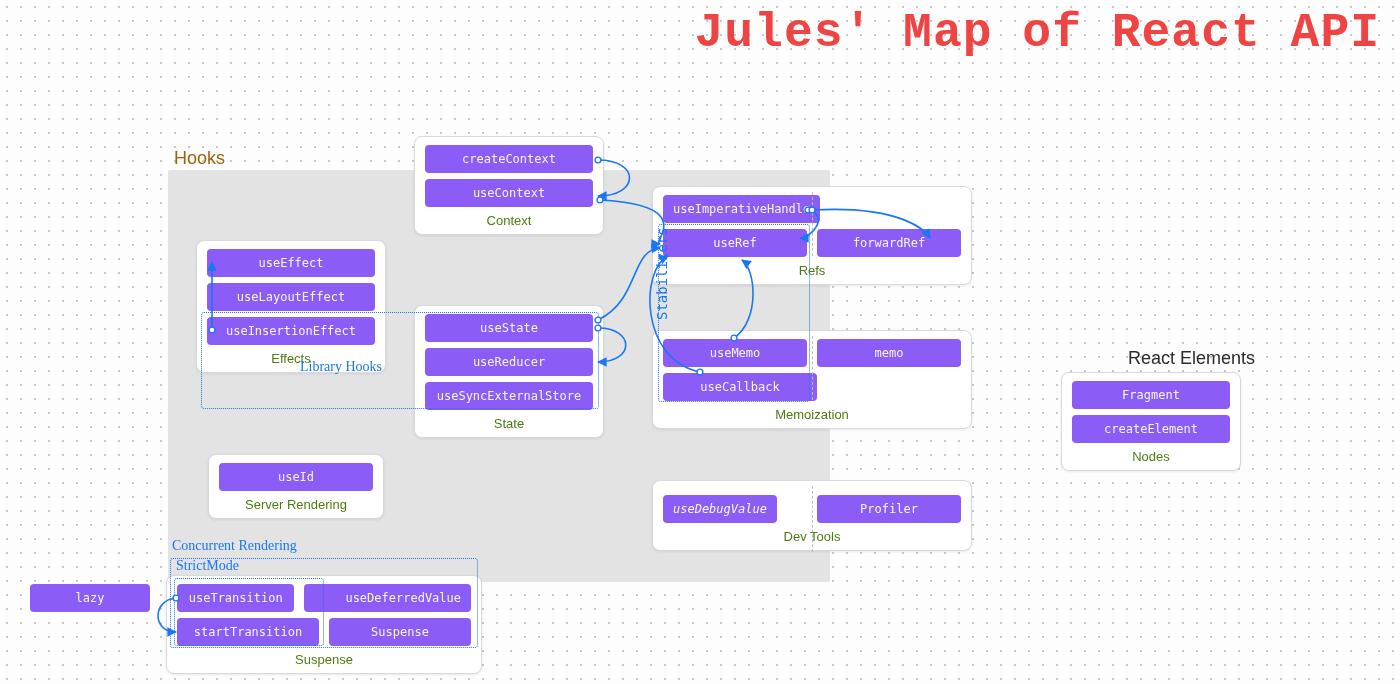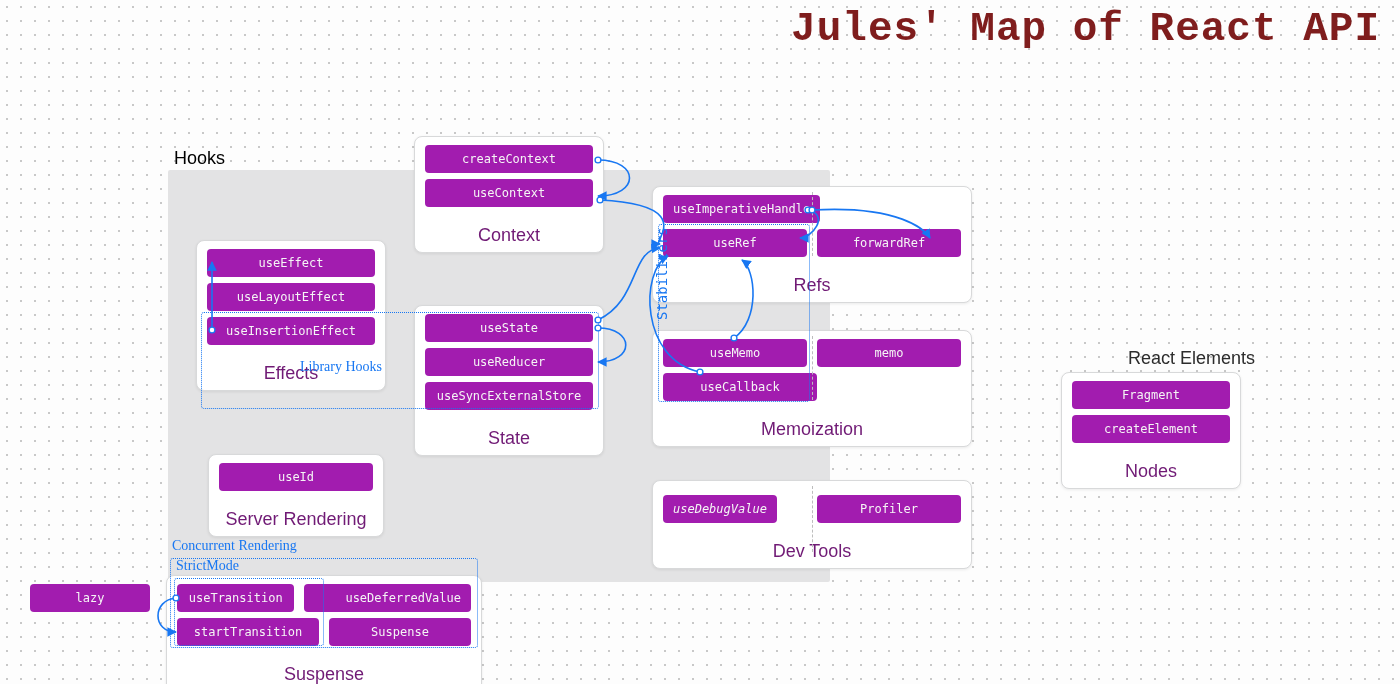--- a/index.html
+++ b/index.html
@@ -10,69 +10,69 @@
     background-image: radial-gradient(#c8c8c8 1px, transparent 1px);
     background-size: 14px 14px;
     position: relative;
     overflow: hidden;
   }
   .title {
     position: absolute;
     top: 6px;
     right: 20px;
     font-family: "Courier New", Courier, monospace;
-    font-size: 41px;
+    font-size: 48px;
     font-weight: 700;
     letter-spacing: 1px;
-    color: #7f1d1d;
+    color: #ef4444;
   }
   .hooks-bg {
     position: absolute;
     left: 168px;
     top: 170px;
     width: 662px;
     height: 412px;
     background: #e3e3e4;
     border-radius: 2px;
   }
   .hooks-label {
     position: absolute;
     left: 174px;
     top: 148px;
     font-size: 18px;
-    color: #000000;
+    color: #a16207;
   }
   .elems-label {
     position: absolute;
     left: 1128px;
     top: 348px;
     font-size: 18px;
     color: #2c2c2c;
   }
   .group {
     position: absolute;
     background: #fff;
     border: 1px solid #d8d9da;
     border-radius: 8px;
     box-shadow: 0 1px 3px rgba(0,0,0,0.08);
     padding: 8px 10px 6px 10px;
     text-align: center;
   }
   .group-stack { display: flex; flex-direction: column; gap: 6px; }
   .group-caption {
-    font-size: 18px;
-    color: #701a75;
-    margin-top: 18px;
+    font-size: 13px;
+    color: #4d7c0f;
+    margin-top: 6px;
   }
   .pill {
     display: flex;
     align-items: center;
     justify-content: center;
     height: 28px;
-    background: #a21caf;
+    background: #8b5cf6;
     color: #f5f5f5;
     font-family: ui-monospace, SFMono-Regular, Menlo, Consolas, monospace;
     font-size: 12px;
     border-radius: 4px;
     padding: 0 10px;
     white-space: nowrap;
   }
   .pill.free { position: absolute; }
   .row { display: flex; gap: 10px; }
   .libhooks {

